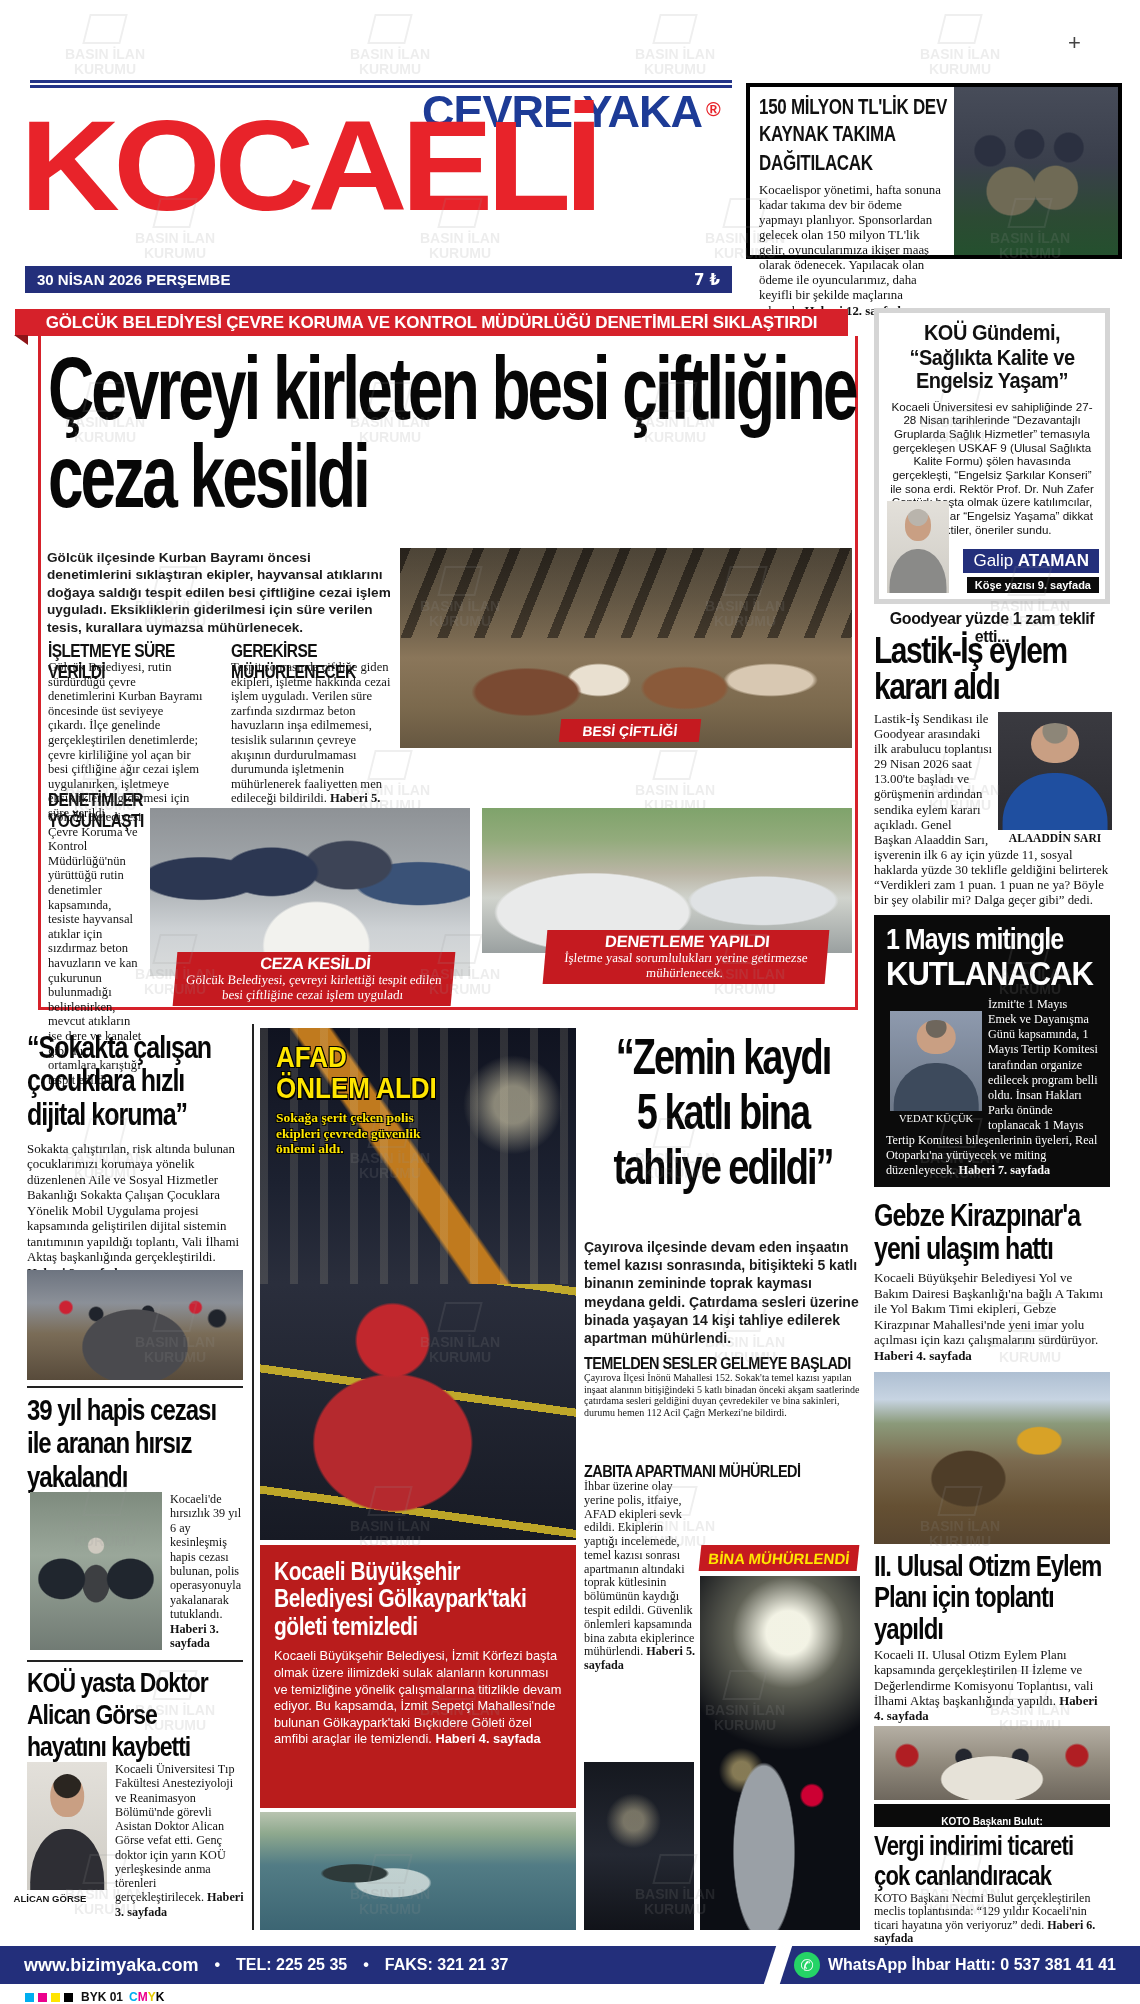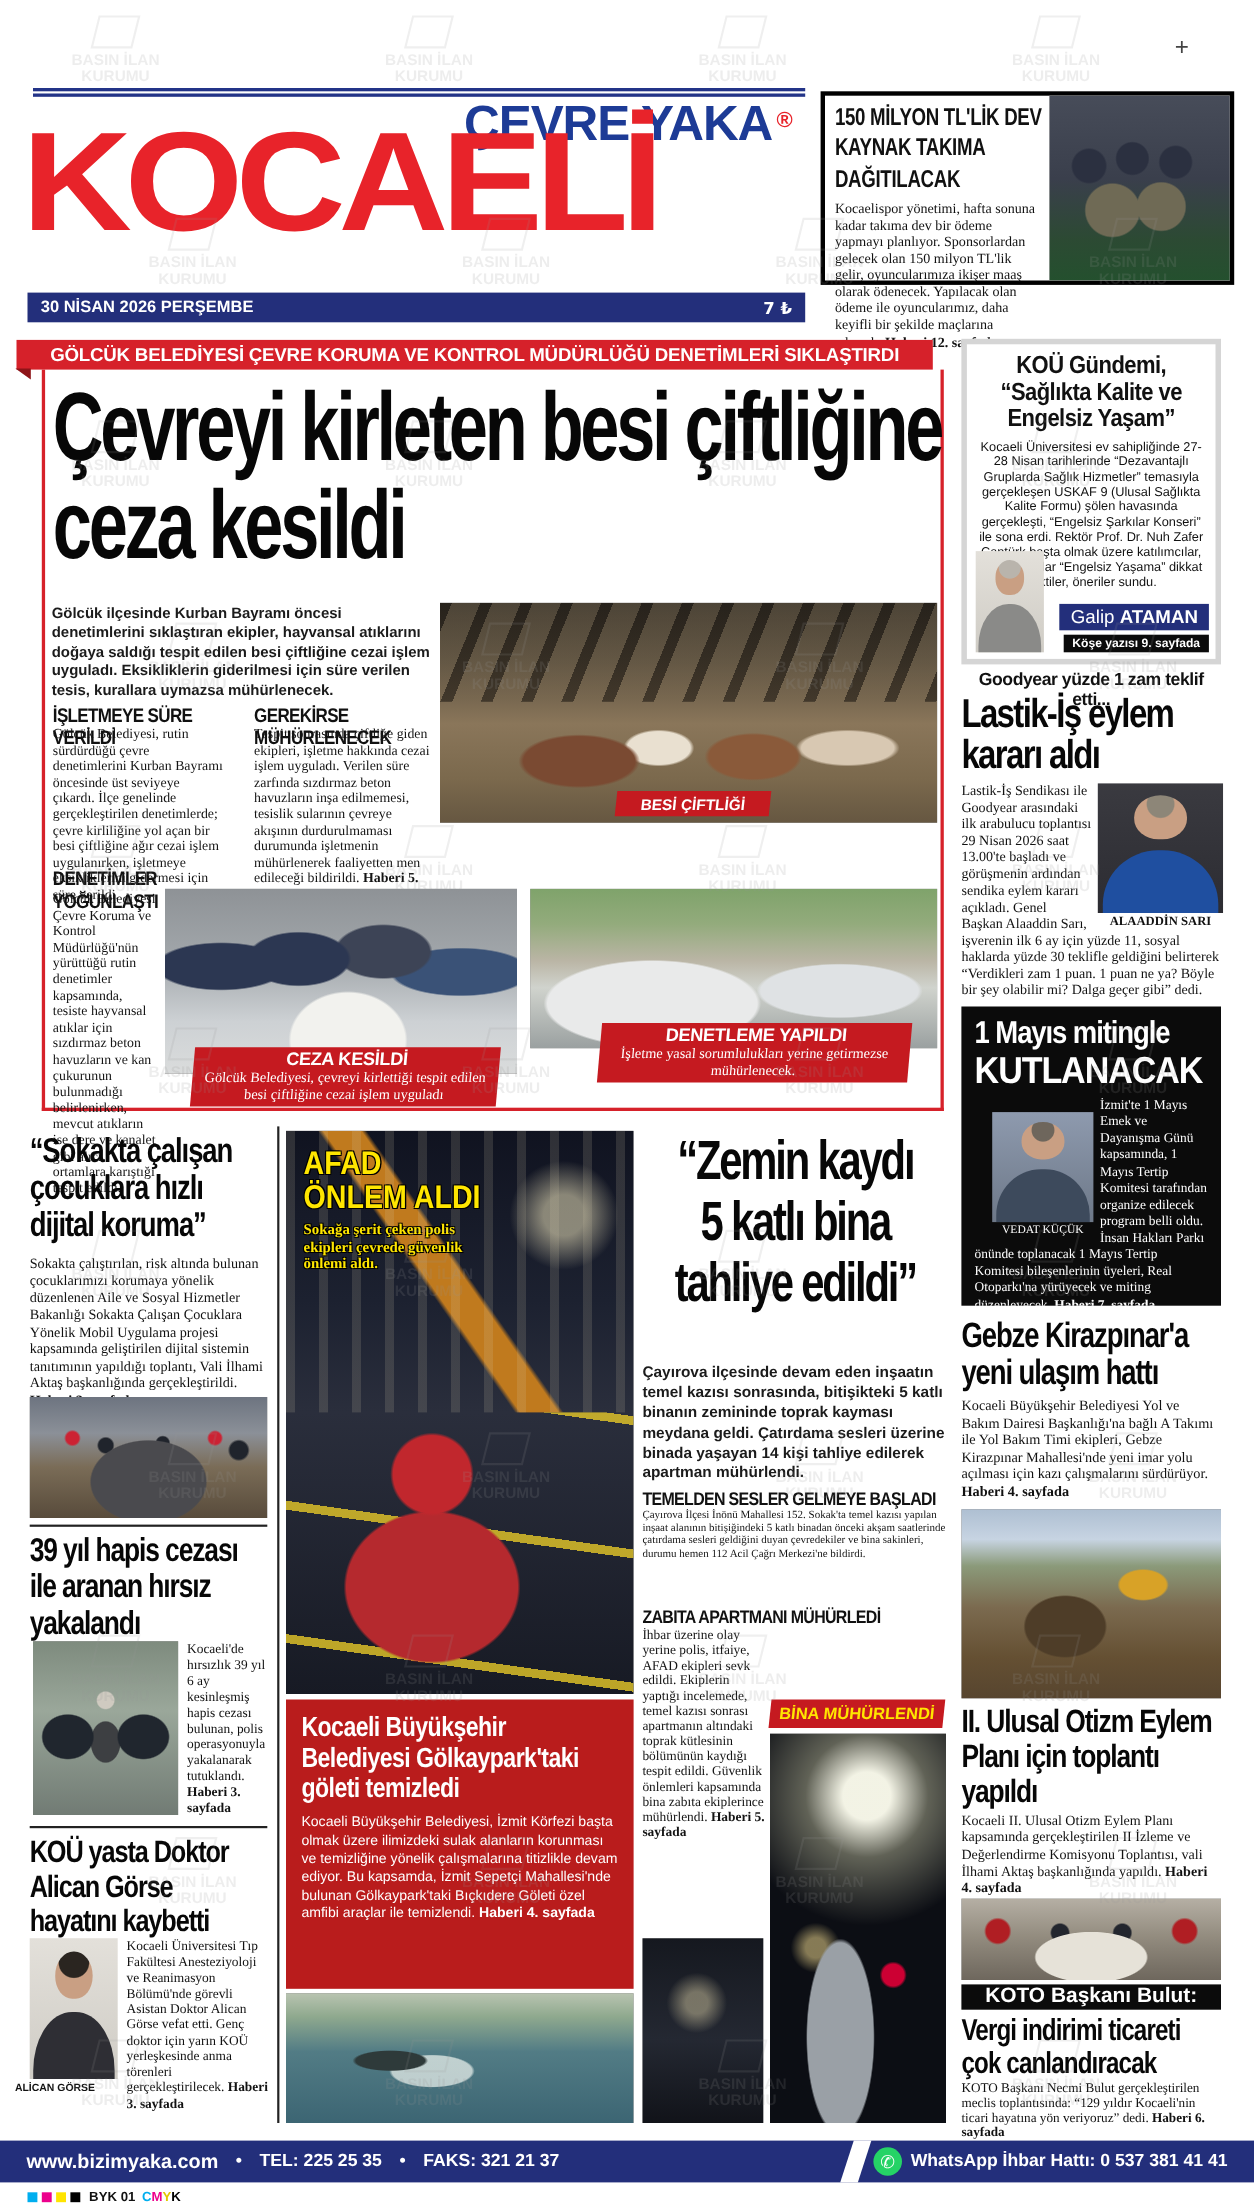--- a/index.html
+++ b/index.html
@@ -39,21 +39,21 @@
   .vrule{width:2px;background:#222}
   .hrule{height:2px;background:#222}
   
   .portrait{position:relative;overflow:hidden;background:linear-gradient(180deg,#e3e0da 0%,#cfccc5 100%)}
   .portrait .p-head{position:absolute;left:50%;top:9%;width:42%;height:34%;transform:translateX(-50%);border-radius:50% 50% 46% 46%;background:radial-gradient(circle at 50% 28%,#6b6258 0 30%,#c99f83 33% 100%)}
   .portrait .p-torso{position:absolute;left:50%;bottom:-4%;width:92%;height:52%;transform:translateX(-50%);border-radius:48% 48% 0 0/80% 80% 0 0;background:#5a6270}
   
   .blue-box{background:#b91c1c;color:#fff;box-sizing:border-box;padding:12px 14px}
   .black-box{background:#0b0b0b;color:#fff;box-sizing:border-box;padding:10px 12px;overflow:hidden}
   .gray-box{background:#fff;border:5px solid #d5d5d5;box-sizing:border-box;padding:8px 10px;overflow:hidden}
-  .koto-bar{background:#0b0b0b;color:#fff;font-weight:bold;font-size:19px;display:flex;align-items:flex-start;justify-content:center}
+  .koto-bar{background:#0b0b0b;color:#fff;font-weight:bold;font-size:10px;display:flex;align-items:flex-end;justify-content:center}
   
   .foot-bar{background:#232f7b;color:#fff;display:flex;align-items:center;justify-content:space-between;padding:0 24px;box-sizing:border-box;font-weight:bold}
   .wa-ico{width:26px;height:26px;border-radius:50%;background:#25d366;color:#fff;display:inline-flex;align-items:center;justify-content:center;font-size:16px;margin-right:8px;font-family:"DejaVu Sans",sans-serif}
   .sq{display:inline-block;width:9px;height:9px;margin-right:4px;vertical-align:middle}
   
   #wm-layer{position:absolute;inset:0;pointer-events:none;z-index:40;opacity:.55}
   .wm-tile{position:absolute;width:130px;text-align:center;color:rgba(150,150,150,.30);font-weight:bold;font-size:14px;line-height:1.1}
   .wm-box{width:34px;height:26px;margin:0 auto 3px;border:2px solid rgba(150,150,150,.28);transform:skewX(-14deg)}
 </style>
 </head>
@@ -283,21 +283,21 @@
     <div class="serif" style="font-size:12.8px;line-height:1.18">
       <span>Lastik-İş Sendikası ile Goodyear arasındaki ilk arabulucu toplantısı 29 Nisan 2026 saat 13.00'te başladı ve görüşmenin ardından sendika eylem kararı açıkladı. Genel Başkan Alaaddin Sarı, işverenin ilk 6 ay için yüzde 11, sosyal haklarda yüzde 30 teklifle geldiğini belirterek “Verdikleri zam 1 puan. 1 puan ne ya? Böyle bir şey olabilir mi? Dalga geçer gibi” dedi.</span>
       <b>Haberi 7. sayfada</b>
     </div>
   </div>
 
   <div class="abs black-box" style="left:874px;top:915px;width:236px;height:272px">
     <div class="cond" style="font-weight:bold;font-size:25px;letter-spacing:-1px;line-height:1.0;transform:scaleY(1.15)">1 Mayıs mitingle</div>
     <div class="cond" style="font-weight:bold;font-size:31px;letter-spacing:-1px;line-height:1.0;margin-top:6px;transform:scaleY(1.1)">KUTLANACAK</div>
     <div style="margin-top:10px">
-      <div style="float:left;width:92px;margin:14px 6px 0 16px">
+      <div style="float:left;width:92px;margin:14px 6px 0 4px">
         <div class="portrait" style="width:92px;height:100px;background:linear-gradient(180deg,#8e9aae 0%,#6d7888 100%)">
           <div class="p-head" style="background:radial-gradient(circle at 50% 22%,#6e665c 0 30%,#c99f83 33% 100%)"></div>
           <div class="p-torso" style="background:#3d4a5c"></div>
         </div>
         <div class="serif" style="text-align:center;font-size:10.5px;margin-top:2px">VEDAT KÜÇÜK</div>
       </div>
       <div class="serif" style="font-size:12.2px;line-height:1.24">
         <span>İzmit'te 1 Mayıs Emek ve Dayanışma Günü kapsamında, 1 Mayıs Tertip Komitesi tarafından organize edilecek program belli oldu. İnsan Hakları Parkı önünde toplanacak 1 Mayıs Tertip Komitesi bileşenlerinin üyeleri, Real Otoparkı'na yürüyecek ve miting düzenleyecek.</span>
         <b>Haberi 7. sayfada</b>
       </div>

